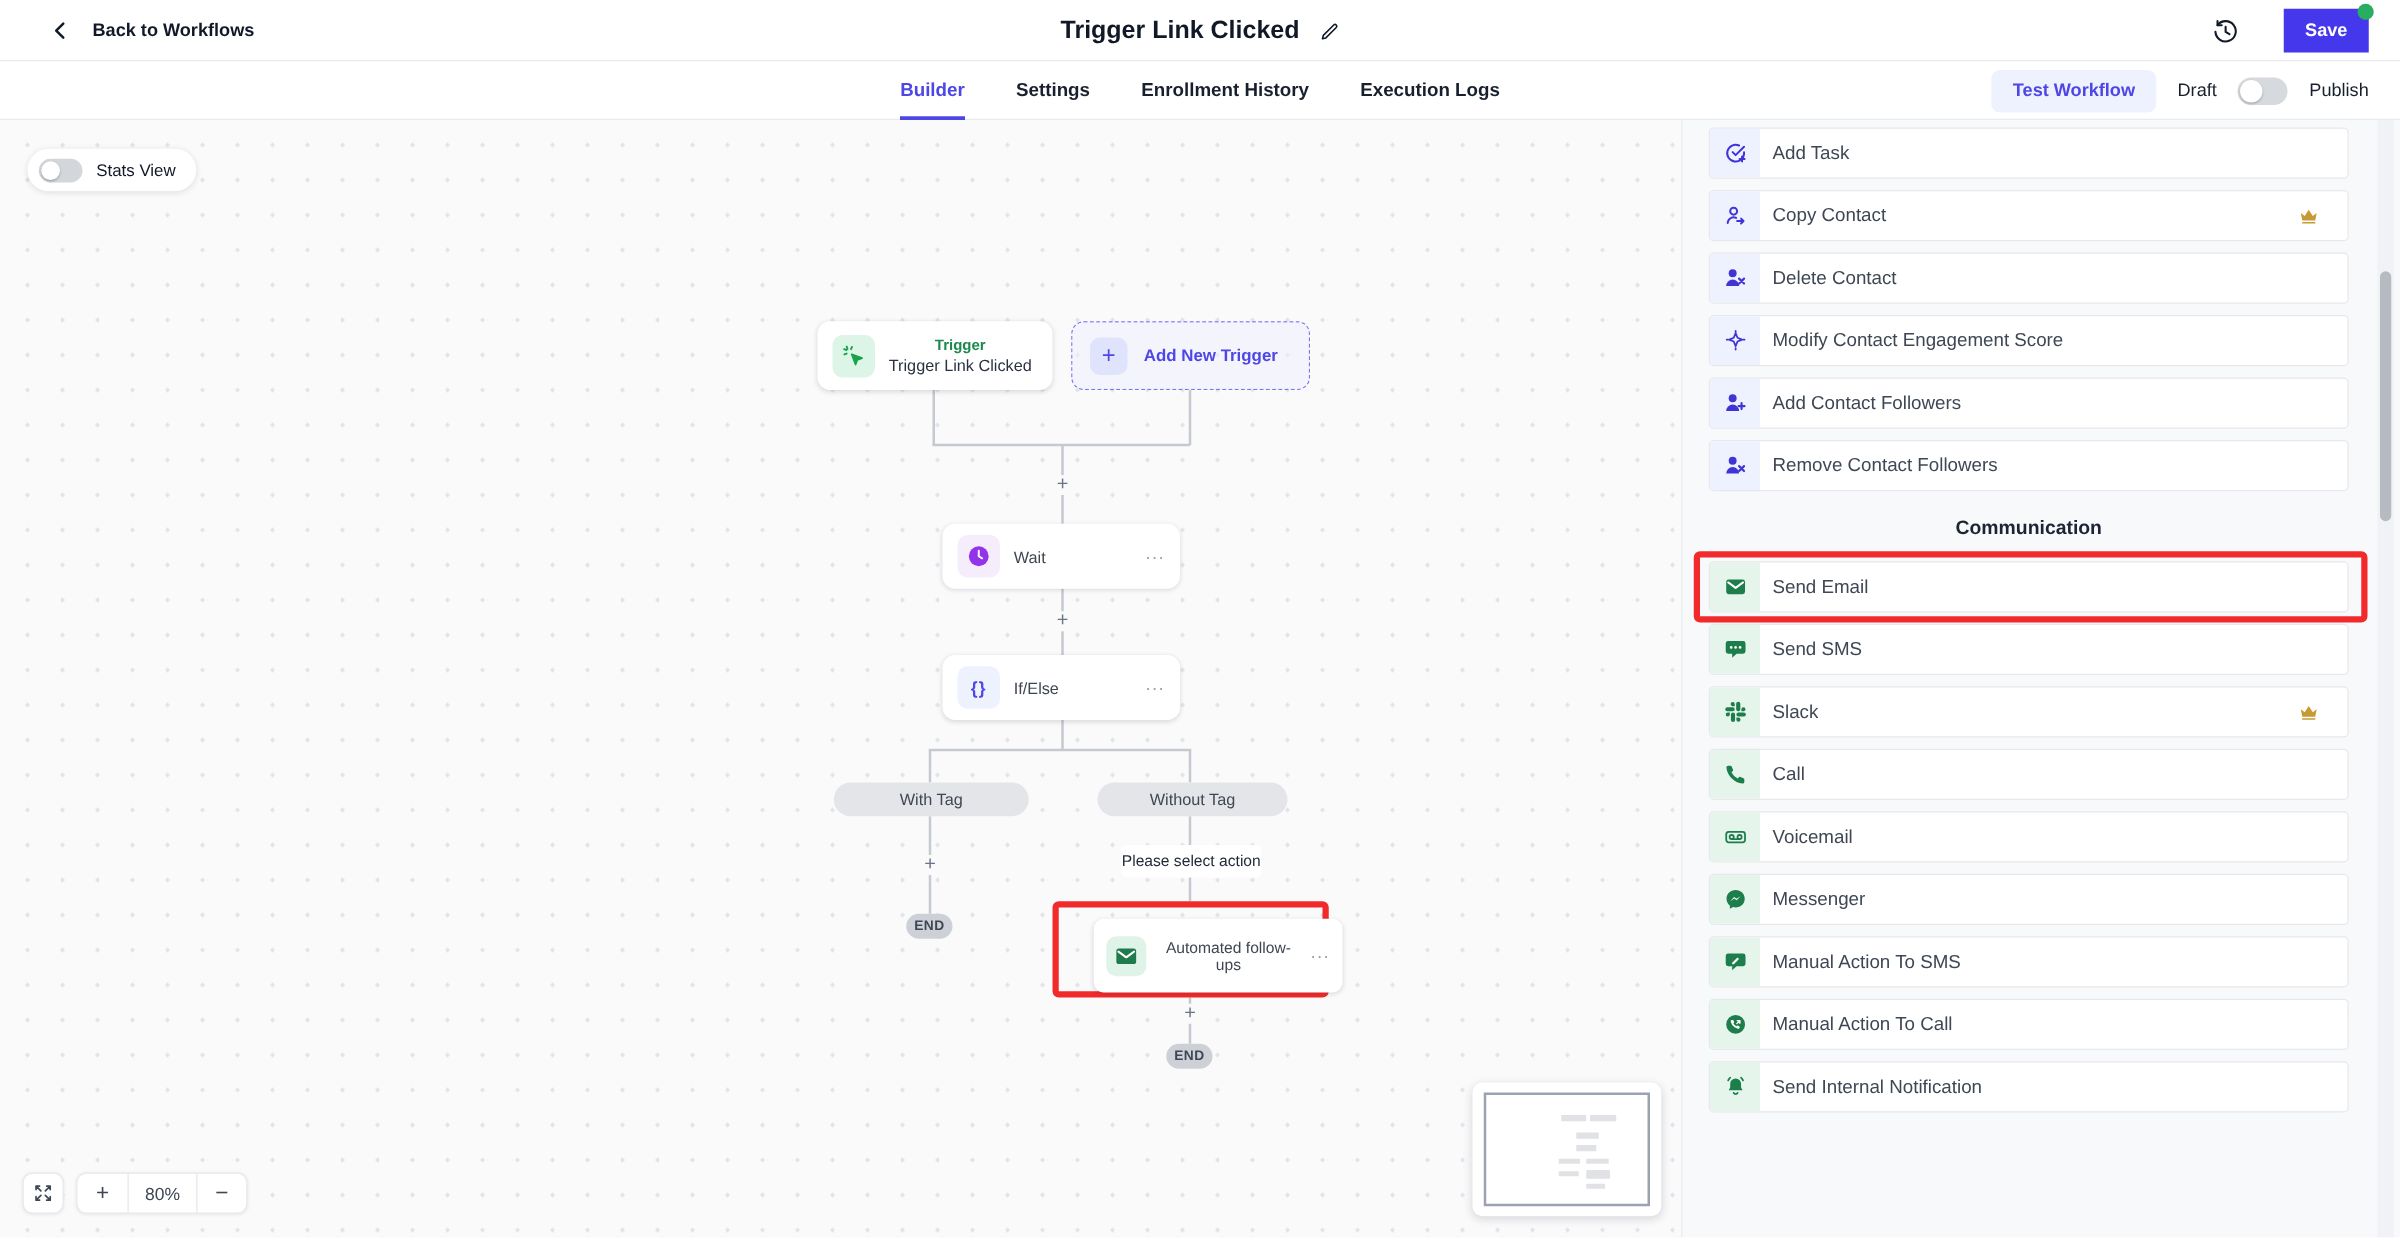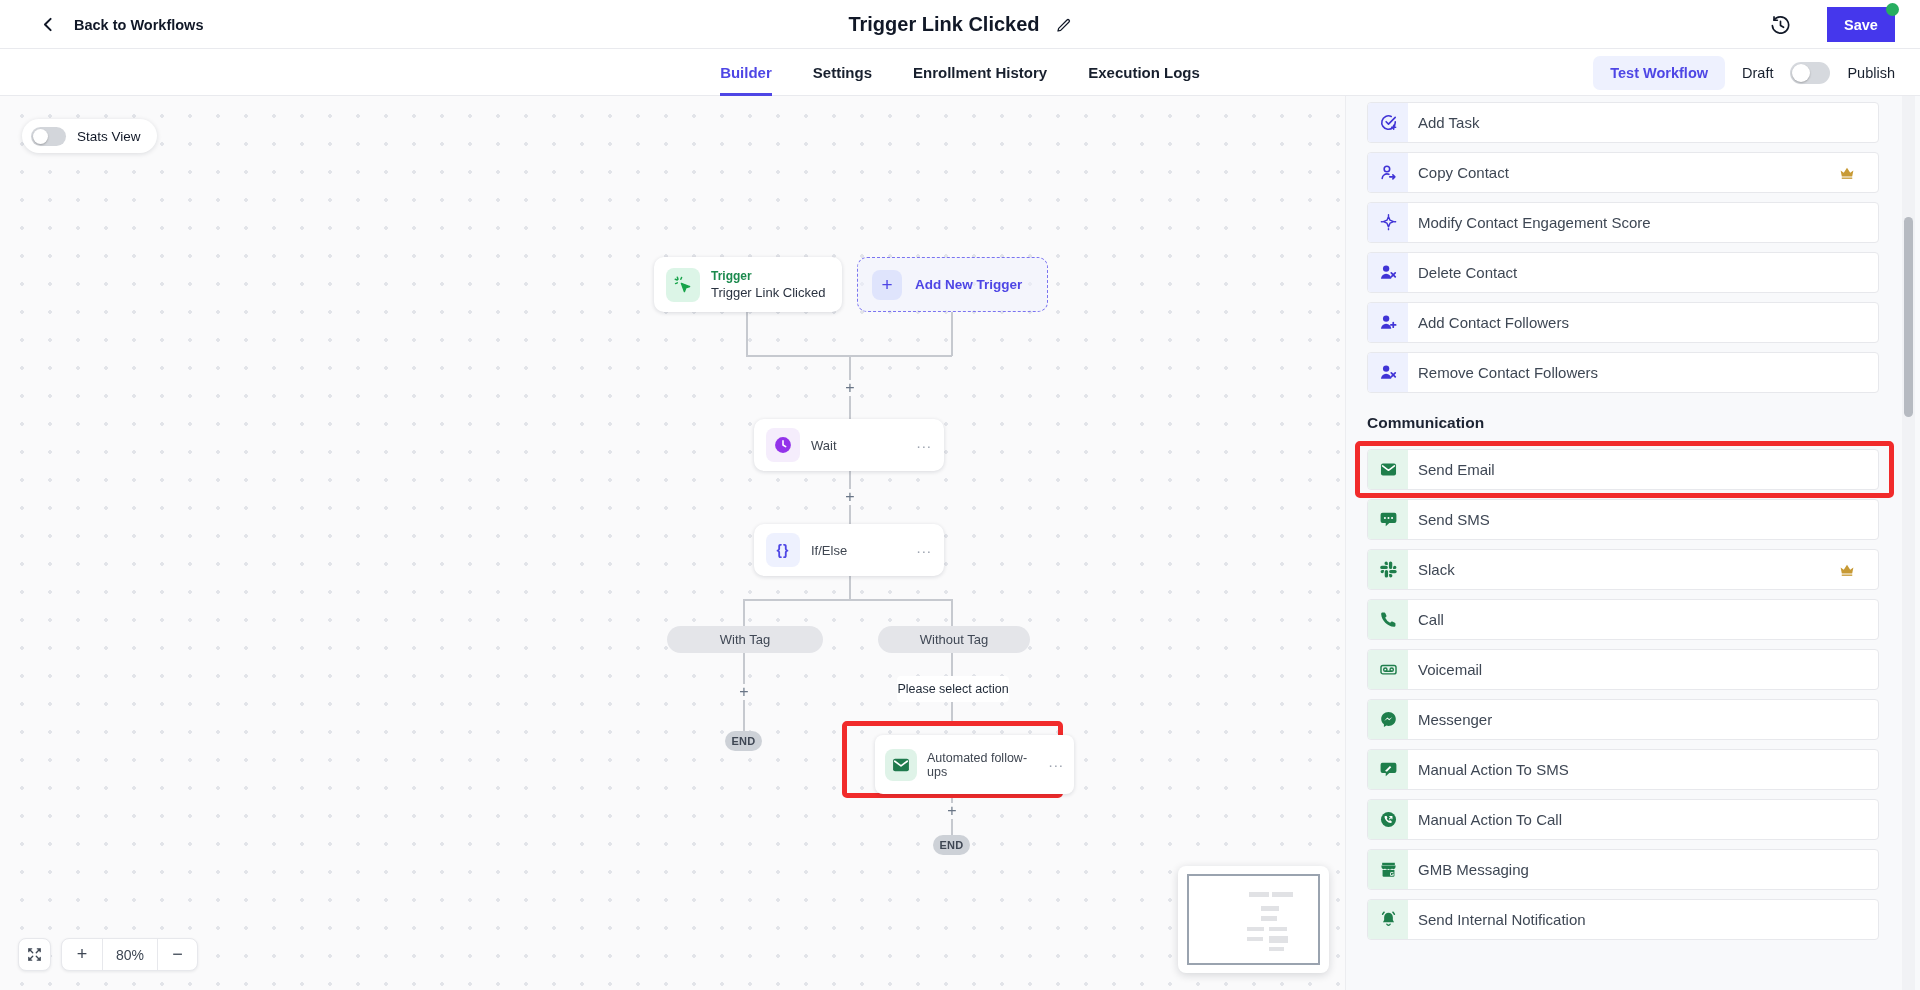--- a/index.html
+++ b/index.html
@@ -39,21 +39,21 @@
   .tabbar-right { position:absolute; right:25px; top:0; height:47px; display:flex;
     align-items:center; gap:17px; }
   .test-btn { background:#EEF1FE; color:var(--accent,#4E46E5); font-size:14.5px; font-weight:600;
     padding:9px 17px; border-radius:7px; border:none; }
   .toggle-label { font-size:14.5px; font-weight:500; color:#18202E; }
   .switch { width:40px; height:22px; border-radius:11px; background:#D6D9DE; position:relative; }
   .switch .knob { position:absolute; left:2px; top:2px; width:18px; height:18px; border-radius:50%;
     background:#fff; box-shadow:0 1px 2px rgba(0,0,0,.25); }
 
   
-  .main { position:absolute; left:0; top:96px; width:1684px; height:894px; }
+  .main { position:absolute; left:0; top:96px; width:1684px; height:894px;text-align:center; }
   .canvas { position:absolute; left:0; top:0; width:1345px; height:894px; background:#FAFAFB;
     background-image:radial-gradient(circle,#E2E4E9 1.7px,transparent 1.8px);
     background-size:28px 28px; background-position:8px 6px; overflow:hidden; }
 
   
   .stats-pill { position:absolute; left:22px; top:23px; height:34px; background:#fff;
     border-radius:17px; box-shadow:0 1px 5px rgba(16,24,40,.13); display:flex; align-items:center;
     gap:11px; padding:0 16px 0 9px; z-index:5; }
   .mini-switch { width:35px; height:19px; border-radius:10px; background:#D3D6DB; position:relative; }
   .mini-switch .knob { position:absolute; left:2px; top:2px; width:15px; height:15px;
@@ -334,36 +334,36 @@
           <div class="srow-label">Copy Contact</div>
           <div class="crown">
             <svg viewBox="0 0 24 24" fill="currentColor">
               <path d="M3.5 8.5l4.2 3.2L12 5l4.3 6.7 4.2-3.2-1.6 8H5.1z"></path>
               <path d="M5 18h14v1.8H5z"></path>
             </svg>
           </div>
         </div>
         <div class="srow">
           <div class="srow-icon theme-indigo">
+            <svg viewBox="0 0 24 24">
+              <circle cx="9" cy="7" r="4" fill="currentColor"></circle>
+              <path d="M2.5 20a6.5 6.5 0 0 1 13 0z" fill="currentColor"></path>
+              <path d="M15.5 12.5l5 5M20.5 12.5l-5 5" stroke="currentColor" stroke-width="2.2" stroke-linecap="round" fill="none"></path>
+            </svg>
+          </div>
+          <div class="srow-label">Delete Contact</div>
+        </div>
+        <div class="srow">
+          <div class="srow-icon theme-indigo">
             <svg viewBox="0 0 24 24" fill="none" stroke="currentColor" stroke-width="1.8" stroke-linecap="round" stroke-linejoin="round">
               <path d="M12 4.5l1.9 4.6 4.6 1.9-4.6 1.9L12 17.5l-1.9-4.6L5.5 11l4.6-1.9z"></path>
               <path d="M3 11h1.3M19.7 11H21M12 2.2v1.3M12 19.7V21"></path>
             </svg>
           </div>
           <div class="srow-label">Modify Contact Engagement Score</div>
-        </div>
-        <div class="srow">
-          <div class="srow-icon theme-indigo">
-            <svg viewBox="0 0 24 24">
-              <circle cx="9" cy="7" r="4" fill="currentColor"></circle>
-              <path d="M2.5 20a6.5 6.5 0 0 1 13 0z" fill="currentColor"></path>
-              <path d="M15.5 12.5l5 5M20.5 12.5l-5 5" stroke="currentColor" stroke-width="2.2" stroke-linecap="round" fill="none"></path>
-            </svg>
-          </div>
-          <div class="srow-label">Delete Contact</div>
         </div>
         <div class="srow">
           <div class="srow-icon theme-indigo">
             <svg viewBox="0 0 24 24">
               <circle cx="9" cy="7" r="4" fill="currentColor"></circle>
               <path d="M2.5 20a6.5 6.5 0 0 1 13 0z" fill="currentColor"></path>
               <path d="M18 12v6M15 15h6" stroke="currentColor" stroke-width="2.2" stroke-linecap="round" fill="none"></path>
             </svg>
           </div>
           <div class="srow-label">Add Contact Followers</div>
@@ -459,31 +459,20 @@
               <circle cx="12" cy="12" r="9.5" fill="currentColor"></circle>
               <path d="M9.2 7.6c.3 0 .5.2.6.4l.7 1.6c.1.2 0 .5-.2.7l-.6.6c.7 1.3 1.7 2.3 3 3l.6-.6c.2-.2.5-.3.7-.2l1.6.7c.2.1.4.3.4.6v1.1c0 .5-.4 1-1 .9-4-.3-7.7-4-8-8 0-.5.4-.9.9-.9z" fill="#fff"></path>
               <path d="M13.6 8.2h2.7M16.3 8.2v2.7M16.3 8.2l-3 3" stroke="#fff" stroke-width="1.4" stroke-linecap="round" fill="none"></path>
             </svg>
           </div>
           <div class="srow-label">Manual Action To Call</div>
         </div>
         <div class="srow">
           <div class="srow-icon theme-green">
             <svg viewBox="0 0 24 24">
-              <path d="M4 3.5h16v3H4z" fill="currentColor"></path>
-              <path d="M3 7h18l-.2 2.2a2.6 2.6 0 0 1-4.4 1.6A2.6 2.6 0 0 1 12 11a2.6 2.6 0 0 1-4.4-.2A2.6 2.6 0 0 1 3.2 9.2z" fill="currentColor"></path>
-              <path d="M4.5 12.5h15v7a1.5 1.5 0 0 1-1.5 1.5H6a1.5 1.5 0 0 1-1.5-1.5z" fill="currentColor"></path>
-              <text x="13.5" y="19.8" font-size="7" fill="#fff" font-weight="bold">G</text>
-            </svg>
-          </div>
-          <div class="srow-label">GMB Messaging</div>
-        </div>
-        <div class="srow">
-          <div class="srow-icon theme-green">
-            <svg viewBox="0 0 24 24">
               <path d="M12 3.5a5.5 5.5 0 0 0-5.5 5.5v3.6L5 15.5h14l-1.5-2.9V9A5.5 5.5 0 0 0 12 3.5z" fill="currentColor"></path>
               <path d="M10 18a2.2 2.2 0 0 0 4 0" stroke="currentColor" stroke-width="1.8" fill="none" stroke-linecap="round"></path>
               <path d="M4.5 5.5a8 8 0 0 1 2-2.8M19.5 5.5a8 8 0 0 0-2-2.8" stroke="currentColor" stroke-width="1.8" fill="none" stroke-linecap="round"></path>
             </svg>
           </div>
           <div class="srow-label">Send Internal Notification</div>
         </div>
       </div>
     <div class="scroll-track">
       <div class="scroll-thumb"></div>

